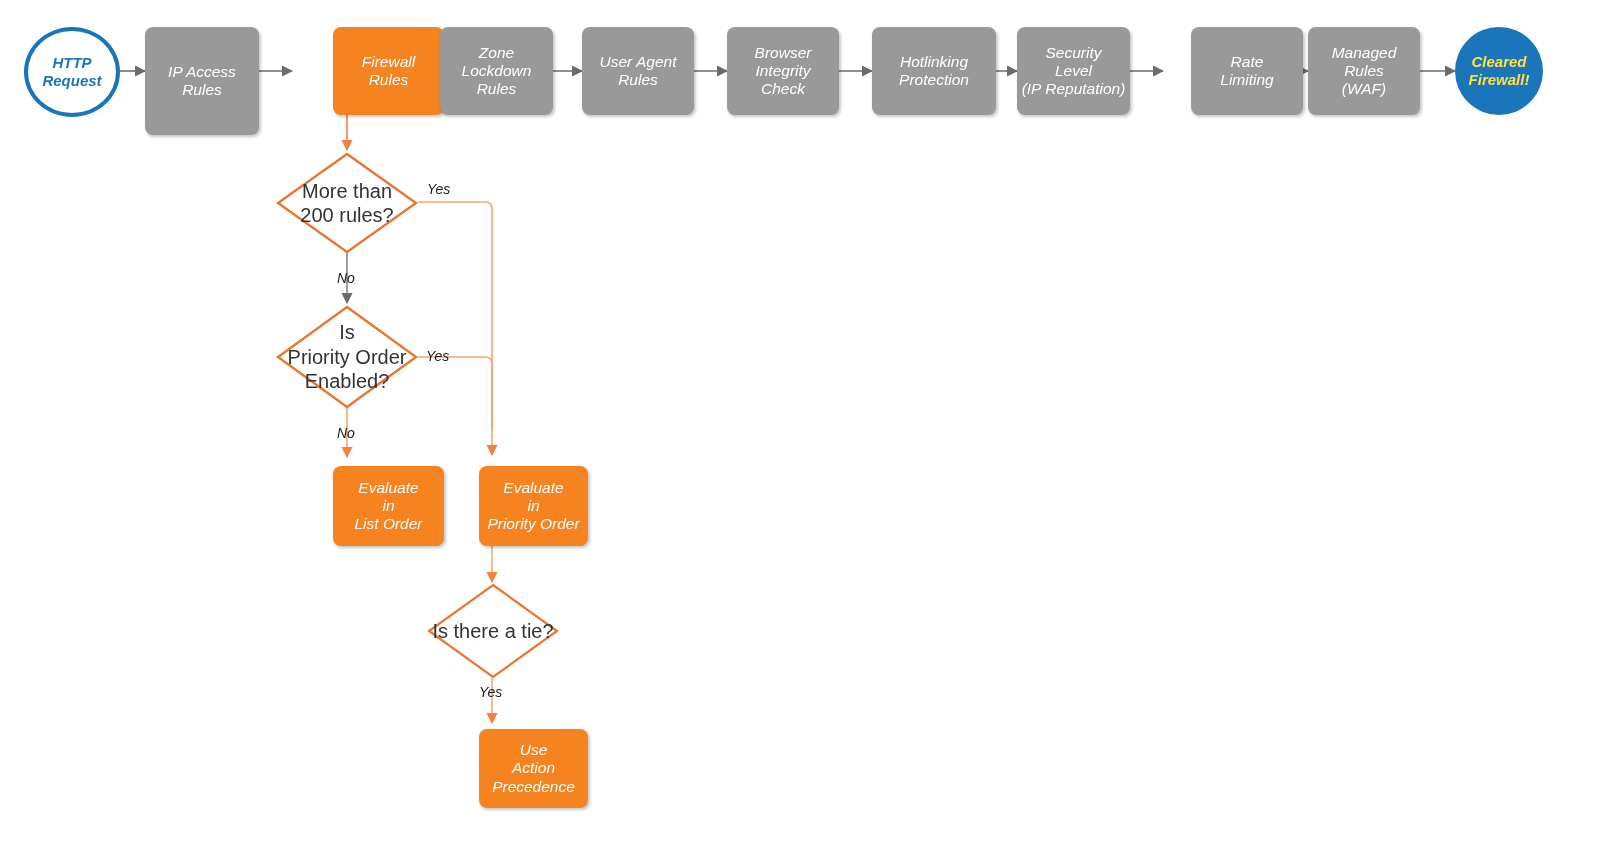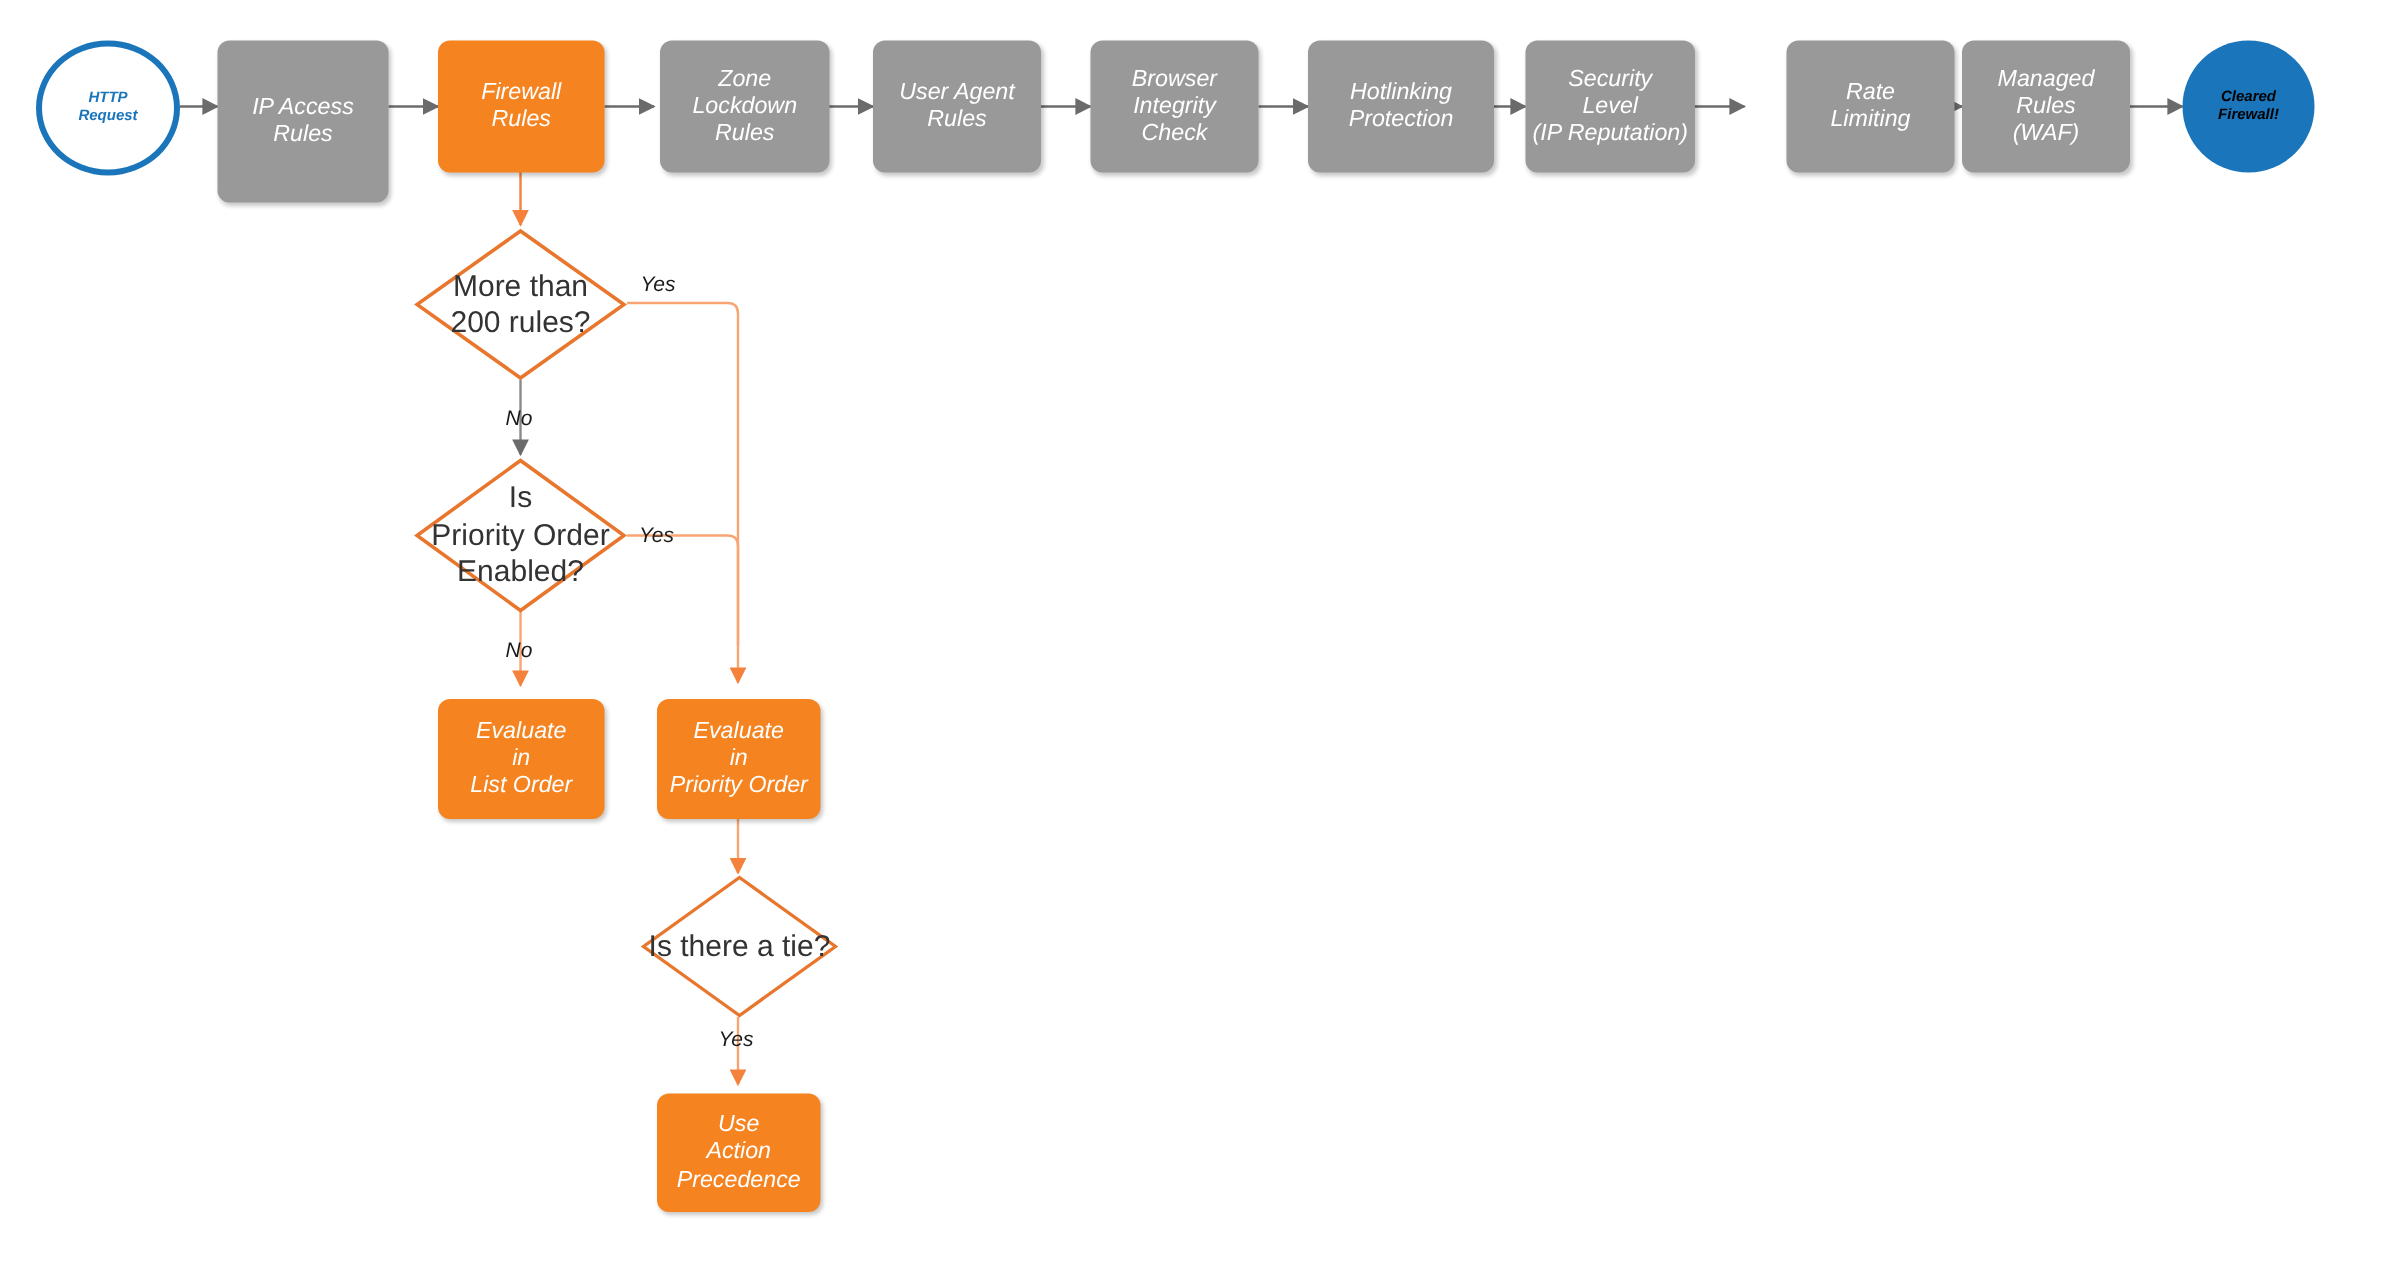--- a/index.html
+++ b/index.html
@@ -42,37 +42,37 @@
 
   
   .proc {
     border-radius: 8px;
     font-size: 15.5px;
     font-style: italic;
     color: #ffffff;
     box-shadow: 1.5px 2px 3px rgba(0,0,0,0.22);
   }
   .proc.gray   { background: #999999; }
-  .proc.orange { background: #f58320; }
+  .proc.orange { background: #f58320; margin-left: 41px; }
 
   
   .term {
     border-radius: 50%;
-    font-size: 10px;
+    font-size: 15px;
     font-style: italic;
     font-weight: bold;
   }
   .term.hollow {
     background: #ffffff;
     border: 4px solid #1b75bb;
     color: #1b75bb;
   }
   .term.filled {
     background: #1b75bb;
-    color: #000000;
+    color: #fde047;
   }
 
   
   .decision {
     background: transparent;
   }
   .decision .dia-shape {
     position: absolute;
     left: 0; top: 0;
     width: 100%;

